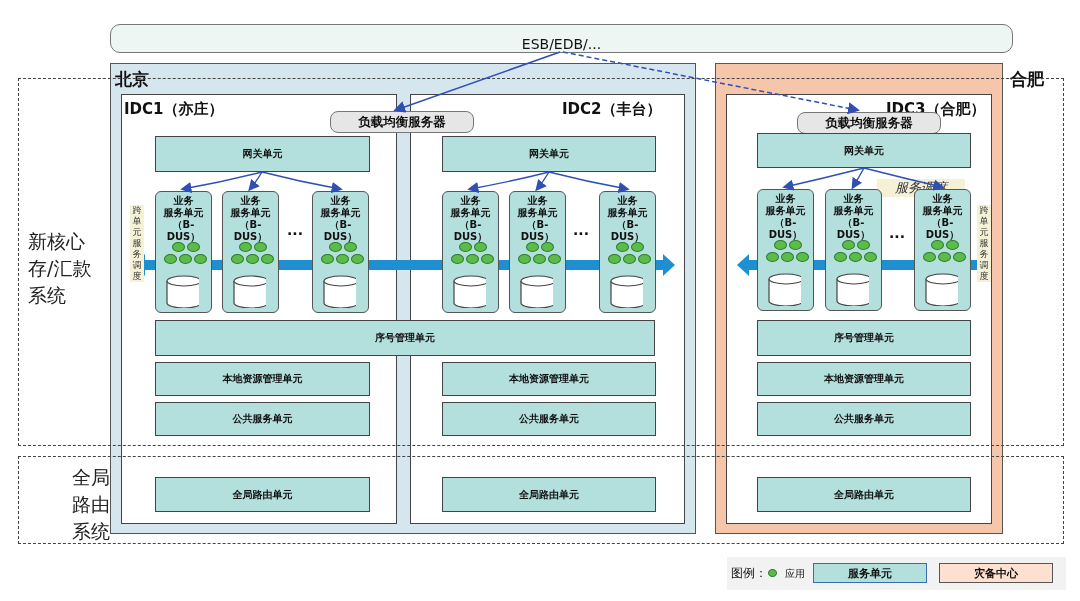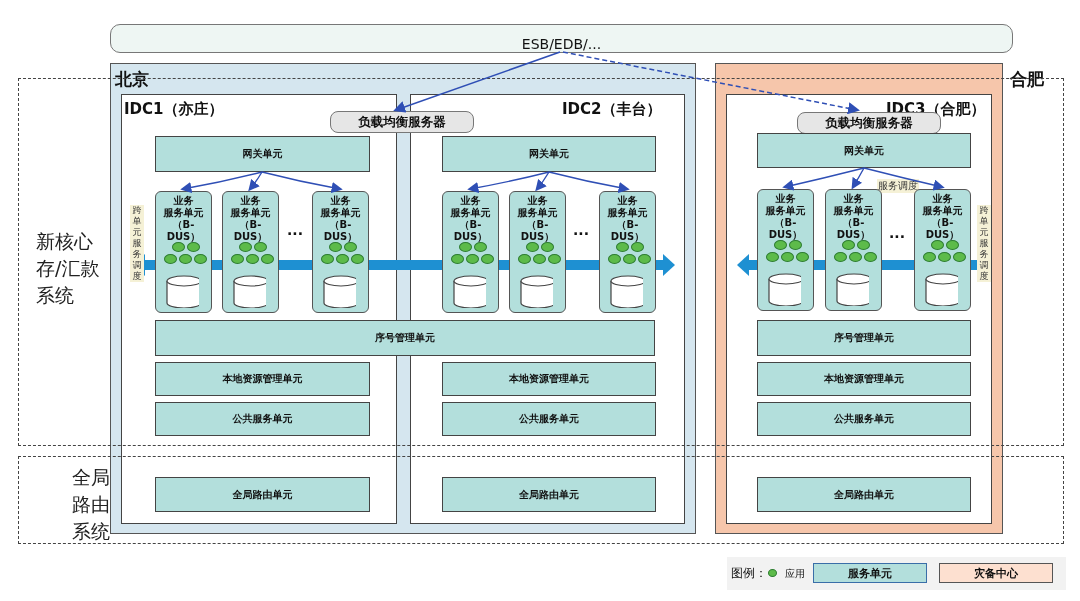--- a/index.html
+++ b/index.html
@@ -40,21 +40,21 @@
 <div class="abs idc" style="left:410px;top:94px;width:275px;height:430px;"></div>
 <div class="abs idc" style="left:726px;top:94px;width:266px;height:430px;"></div>
 
 <div class="idc-title" style="left:124px;top:100px;">IDC1（亦庄）</div>
 <div class="idc-title" style="left:562px;top:100px;">IDC2（丰台）</div>
 <div class="idc-title" style="left:886px;top:100px;">IDC3（合肥）</div>
 
 <div class="abs dashed" style="left:18px;top:78px;width:1046px;height:368px;"></div>
 <div class="abs dashed" style="left:18px;top:456px;width:1046px;height:88px;"></div>
 
-<div class="side-label" style="left:28px;top:228px;margin-left:8px;">
+<div class="side-label" style="left:28px;top:228px;">
   <div>新核心</div>
   <div>存/汇款</div>
   <div>系统</div>
 </div>
 <div class="side-label" style="left:28px;top:464px;margin-left:44px;">
   <div>全局</div>
   <div>路由</div>
   <div>系统</div>
 </div>
 
@@ -88,21 +88,21 @@
     <div>单元</div>
     <div>服务</div>
     <div>调度</div>
 </div>
 <div class="cross-note" style="left:977px;top:205px;">
   <div>跨</div>
     <div>单元</div>
     <div>服务</div>
     <div>调度</div>
 </div>
-<div class="abs" style="left:877px;top:179px;font-size:10px;background:#f5f1d6;color:#333;padding:0 1px;">服务调度</div>
+<div class="abs" style="left:877px;top:179px;font-size:13px;background:#f5f1d6;color:#333;padding:0 18px;font-style:italic;">服务调度</div>
 
 <div id="dus-layer">
     <div class="abs dus" style="left: 155px; top: 191px; width: 57px; height: 122px;">
       <div class="dus-label">
         <div>业务</div>
         <div>服务单元</div>
         <div>（B-DUS）</div>
       </div>
       <span class="dot" style="left: 16px; top: 50px;"></span>
       <span class="dot" style="left: 31px; top: 50px;"></span>

